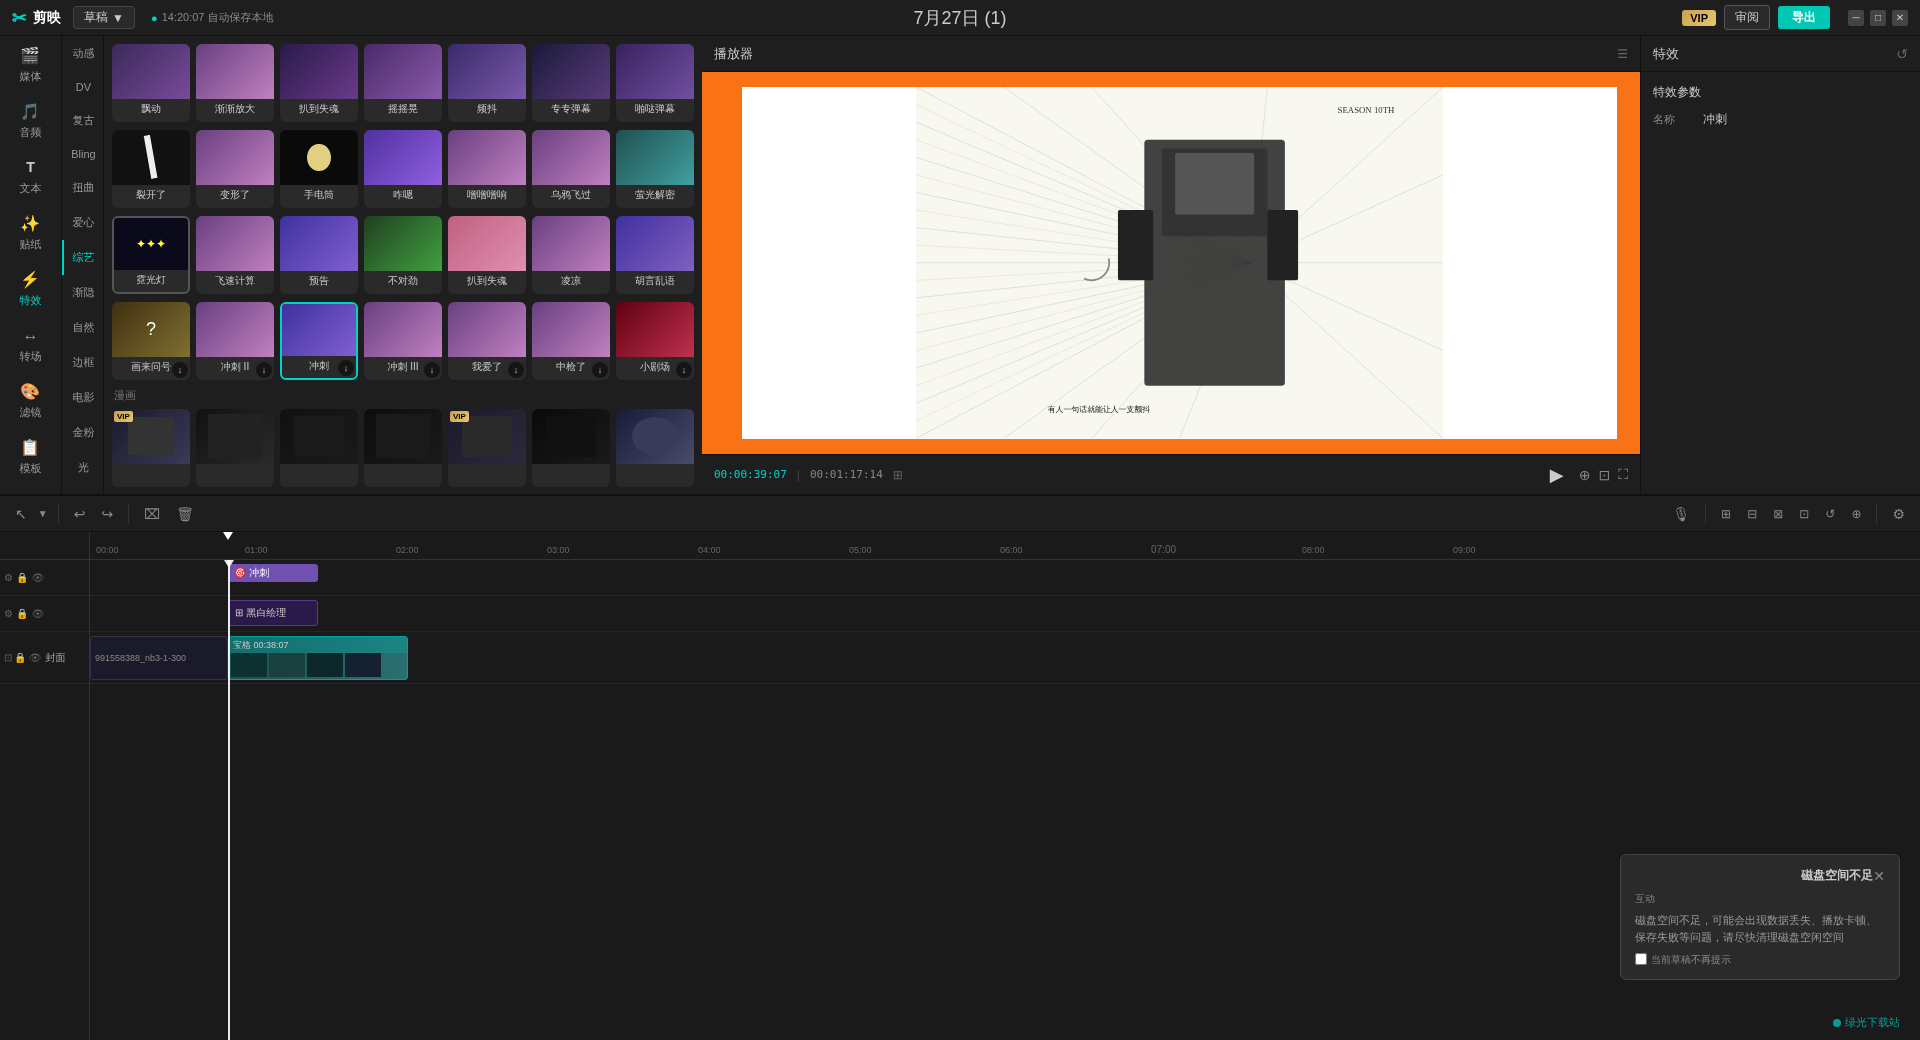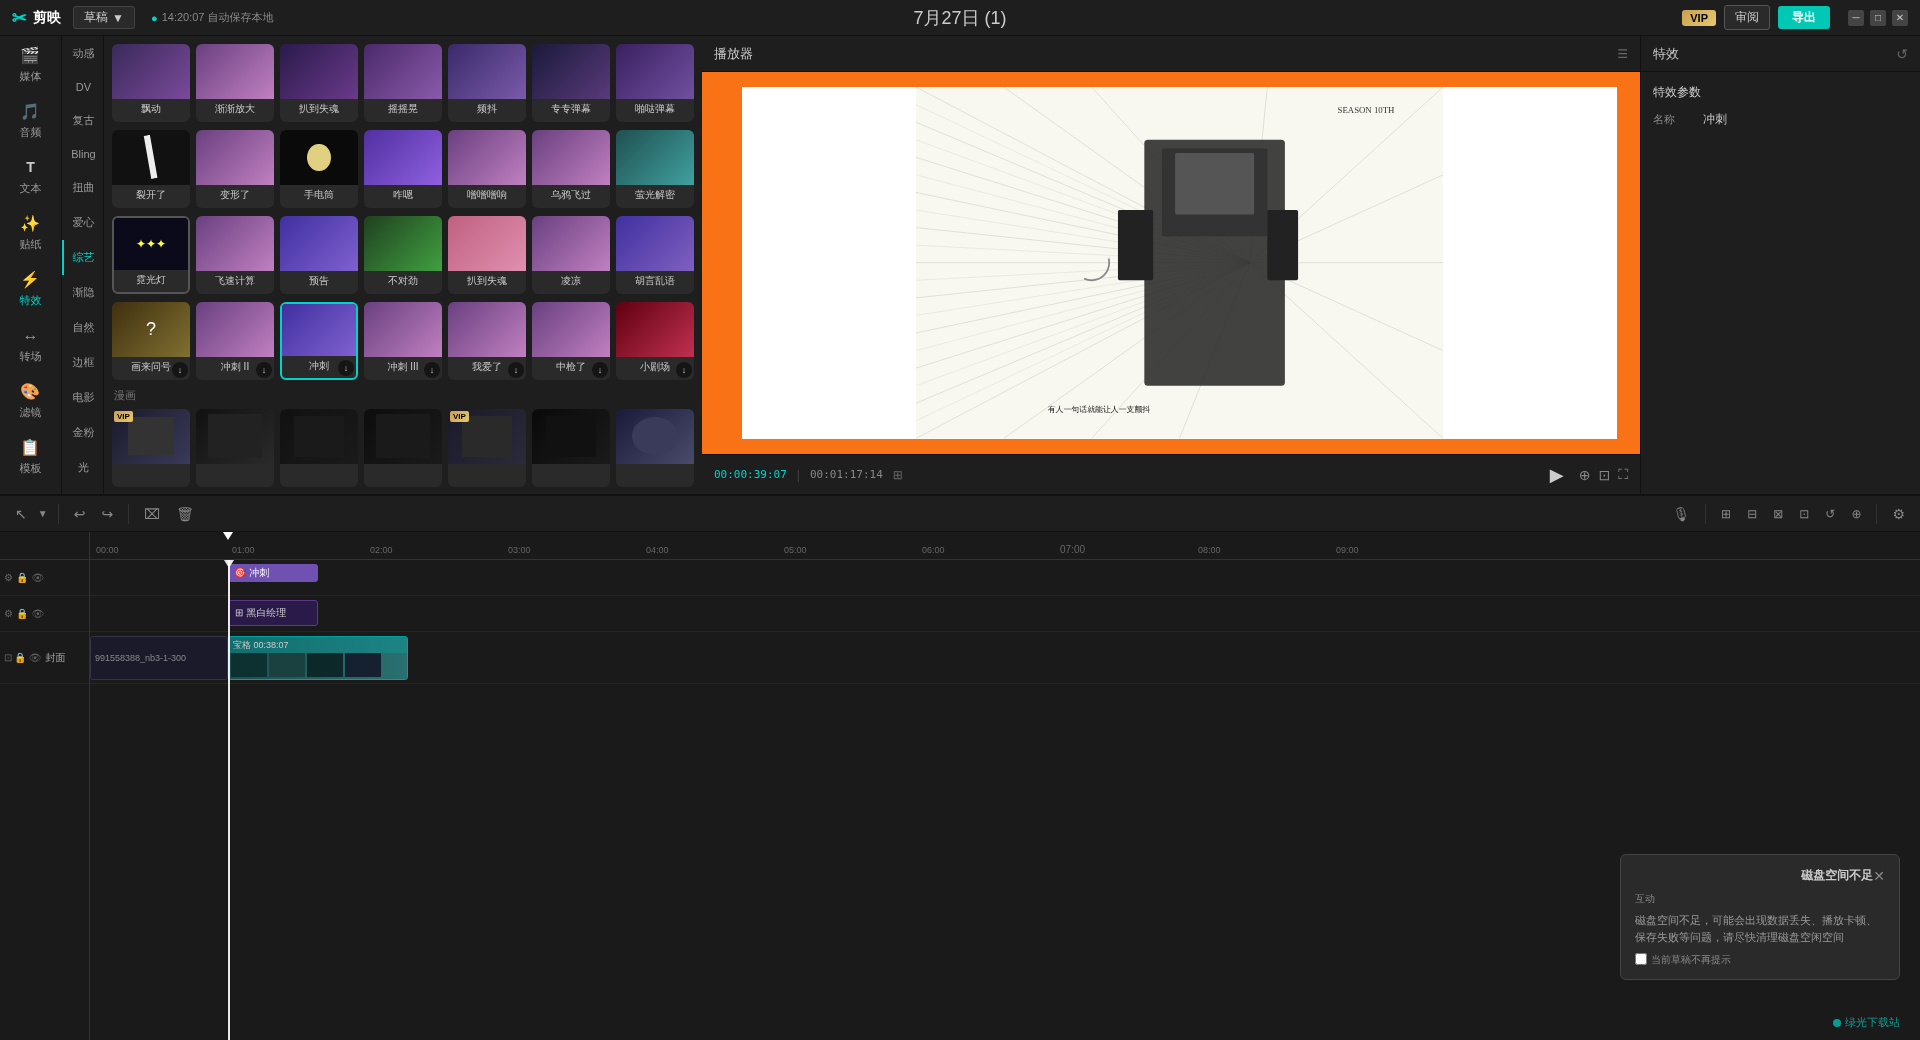--- a/index.html
+++ b/index.html
@@ -936,21 +936,21 @@
 
     <div style="flex:1; position:relative; overflow:hidden; display:flex; flex-direction:column;">
 
       <div class="ruler-container" style="position:relative; overflow:hidden;">
 
         <div style="position:absolute; top:0; left:138px; z-index:10;">
           <div style="width:0; height:0; border-left:5px solid transparent; border-right:5px solid transparent; border-top:8px solid #fff; margin-left:-5px;"></div>
         </div>
 
         <div style="display:flex; align-items:flex-end; padding-bottom:2px; padding-left:4px; width:100%;">
-          <div style="display:flex; gap:4px; width:100%;">
+          <div style="display:flex; gap:17px; width:100%;">
 
             <div style="width:134px; display:flex; align-items:flex-end; justify-content:flex-start; gap:0;">
               <span style="font-size:9px; color:#666; padding-left:2px;">00:00</span>
             </div>
             <div style="width:134px; display:flex; align-items:flex-end; justify-content:flex-start;">
               <span style="font-size:9px; color:#666;">01:00</span>
             </div>
             <div style="width:134px; display:flex; align-items:flex-end; justify-content:flex-start;">
               <span style="font-size:9px; color:#666;">02:00</span>
             </div>

